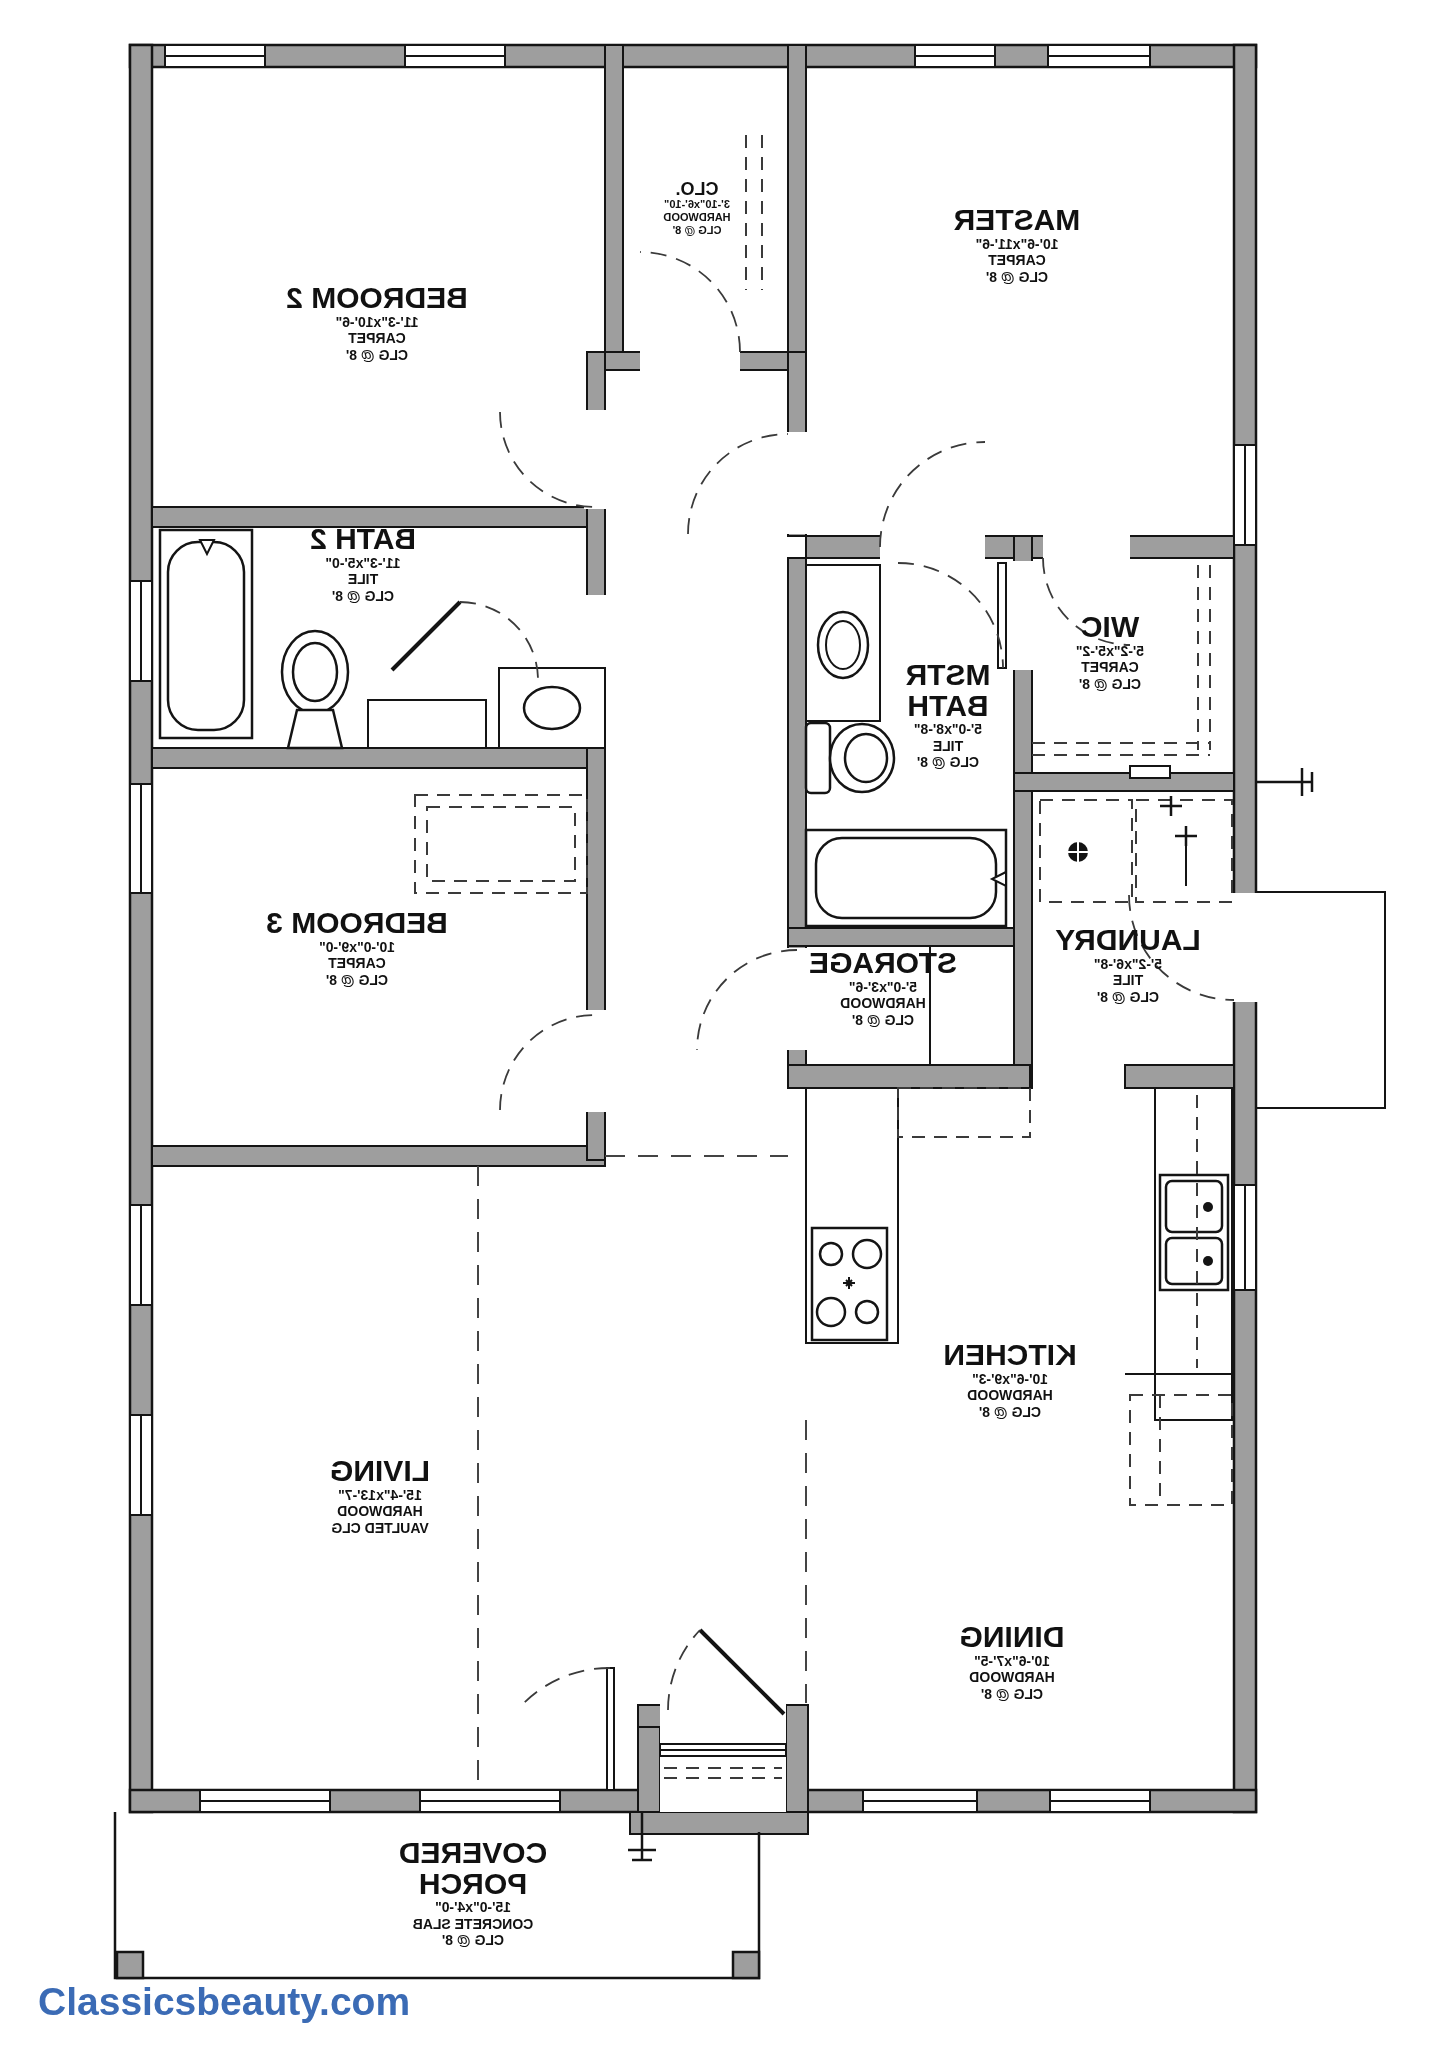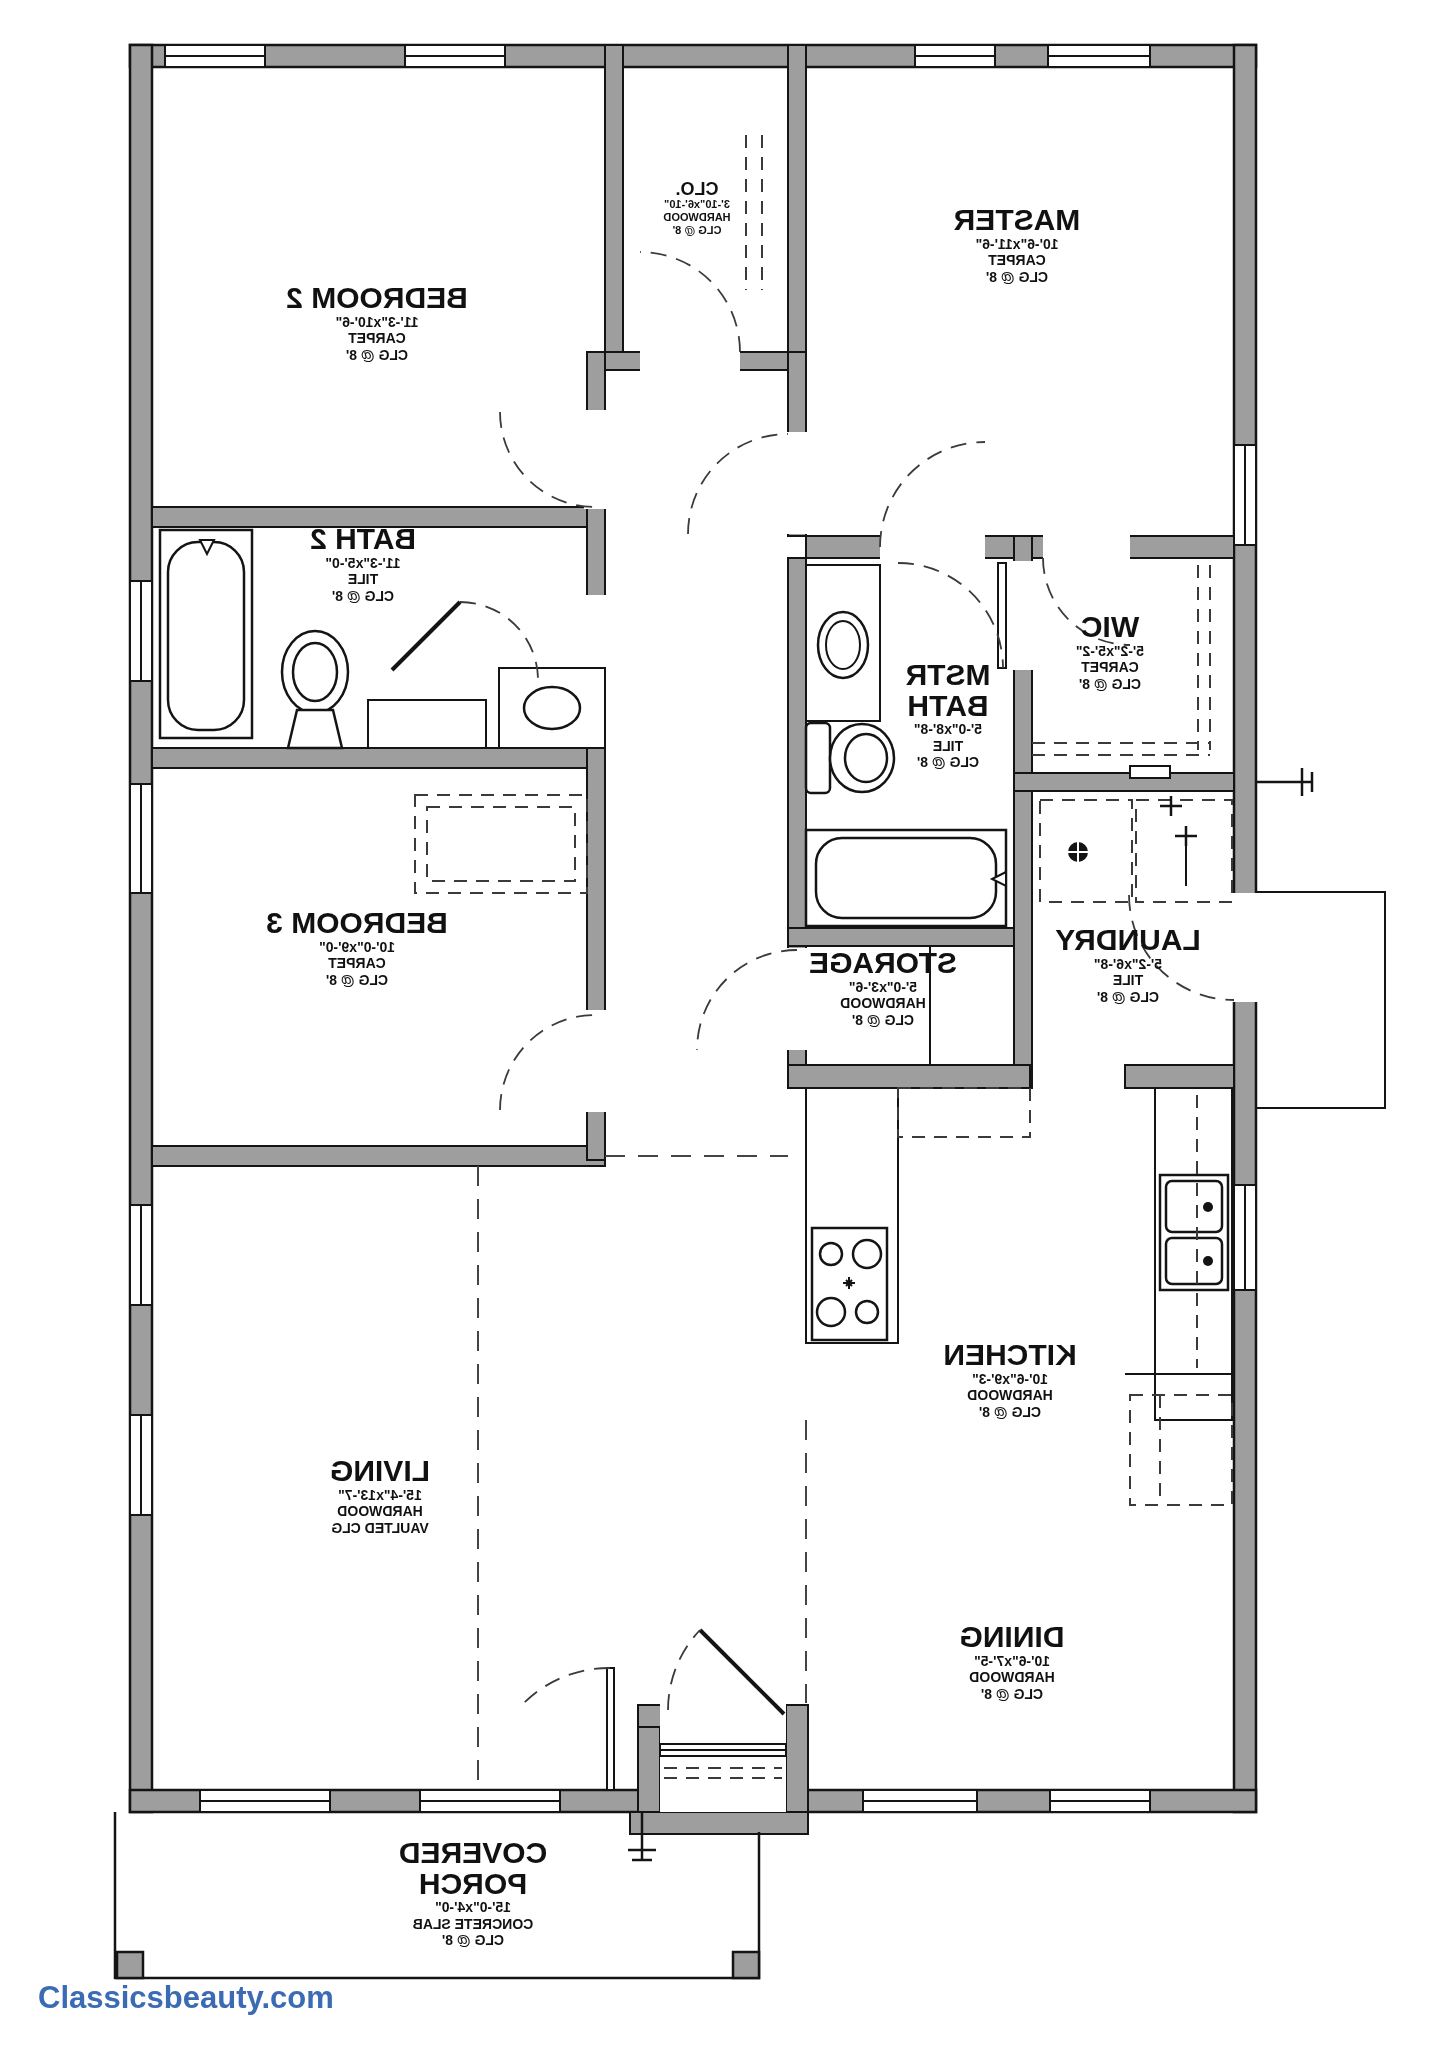--- a/index.html
+++ b/index.html
@@ -4,21 +4,21 @@
 <style>
   html,body{margin:0;padding:0;background:#ffffff;}
   #stage{position:relative;width:1440px;height:2054px;background:#ffffff;overflow:hidden;
          font-family:"Liberation Sans", sans-serif;}
   #plan-svg{position:absolute;left:0;top:0;}
   .room-label{position:absolute;text-align:center;transform:scaleX(-1);color:#111;}
   .rl-title{font-weight:bold;font-size:30px;line-height:1.02;letter-spacing:0px;}
   .rl-sub{font-weight:bold;font-size:14px;line-height:1.18;letter-spacing:0px;}
   .room-label.small .rl-title{font-size:18px;}
   .room-label.small .rl-sub{font-size:11px;}
-  #watermark{position:absolute;left:38px;top:1980px;font-size:31px;font-weight:bold;
+  #watermark{position:absolute;left:38px;top:1980px;font-size:39px;font-weight:bold;
              letter-spacing:0px;}
 </style>
 </head>
 <body>
 
 <div id="stage">
 
 <svg id="plan-svg" width="1440" height="2054" viewBox="0 0 1440 2054">
 
   <g fill="#9e9e9e" stroke="#141414" stroke-width="2.5">

